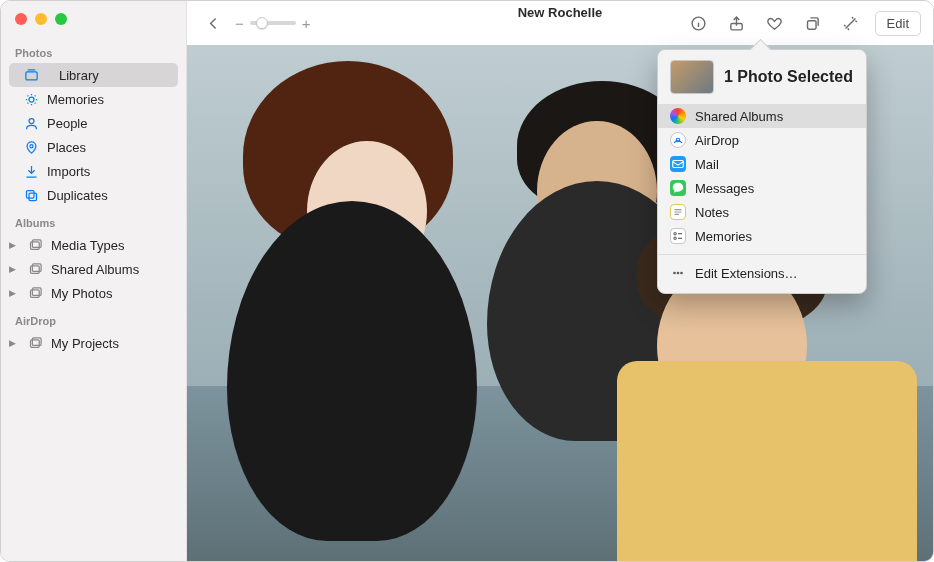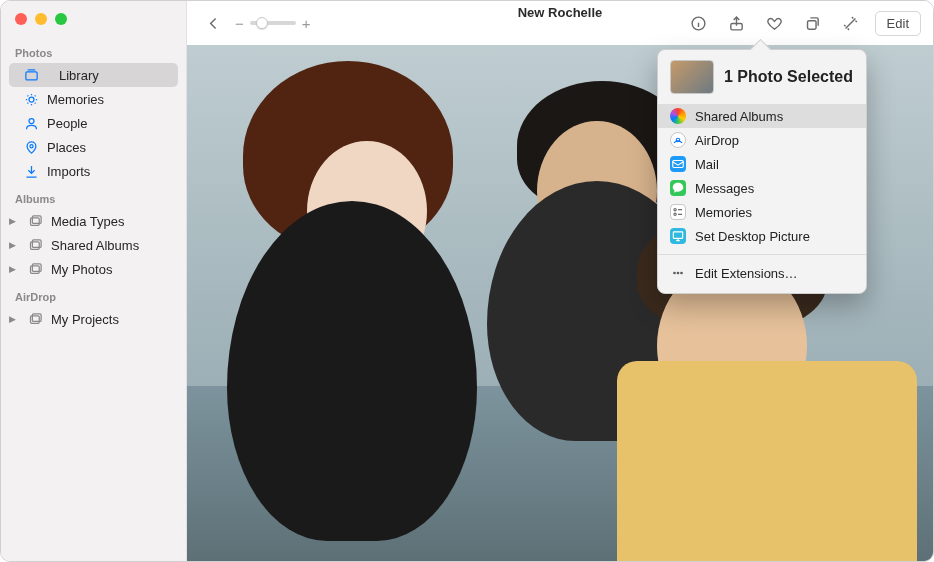--- a/index.html
+++ b/index.html
@@ -127,20 +127,29 @@
       <div class="sb-item">
         <span class="ic">
             <svg viewBox="0 0 24 24" fill="none" stroke="currentColor" stroke-width="2">
               <path d="M12 3v12"></path>
               <path d="M7 10l5 5 5-5"></path>
               <path d="M4 21h16"></path>
             </svg>
           </span>
         <span class="lbl">Imports</span>
       </div>
+      <div class="sb-item">
+        <span class="ic">
+            <svg viewBox="0 0 24 24" fill="none" stroke="currentColor" stroke-width="2">
+              <rect x="4" y="4" width="12" height="12" rx="2"></rect>
+              <rect x="8" y="8" width="12" height="12" rx="2"></rect>
+            </svg>
+          </span>
+        <span class="lbl">Duplicates</span>
+      </div>
 
       <div class="section-title">Albums</div>
       <div class="sb-item has-disclosure">
         <span class="disc">▶</span>
         <span class="ic" style="color:#8a8a8a">
             <svg viewBox="0 0 24 24" fill="none" stroke="currentColor" stroke-width="2">
               <rect x="4" y="6" width="14" height="12" rx="2"></rect>
               <rect x="7" y="3" width="14" height="12" rx="2"></rect>
             </svg>
           </span>
@@ -279,39 +288,38 @@
         </div>
         <div class="pop-item">
           <span class="pi msg">
               <svg viewBox="0 0 24 24" fill="#fff">
                 <path d="M12 3C7 3 3 6.4 3 10.5c0 2.3 1.3 4.3 3.3 5.7L5 20l4.4-2c.8.2 1.7.3 2.6.3 5 0 9-3.4 9-7.5S17 3 12 3z"></path>
               </svg>
             </span>
           <span>Messages</span>
         </div>
         <div class="pop-item">
+          <span class="pi notes">
+              <svg viewBox="0 0 24 24" fill="none" stroke="#9a9a9a" stroke-width="2">
+                <path d="M6 8h12M6 12h12M6 16h8"></path>
+              </svg>
+            </span>
+          <span>Notes</span>
+        </div>
+        <div class="pop-item">
           <span class="pi rem">
               <svg viewBox="0 0 24 24" fill="none" stroke="#6b6b6b" stroke-width="2">
                 <circle cx="7" cy="8" r="2"></circle>
                 <path d="M12 8h7"></path>
                 <circle cx="7" cy="16" r="2"></circle>
                 <path d="M12 16h7"></path>
               </svg>
             </span>
           <span>Memories</span>
         </div>
-        <div class="pop-item">
-          <span class="pi desk">
-              <svg viewBox="0 0 24 24" fill="none" stroke="#fff" stroke-width="2">
-                <rect x="4" y="5" width="16" height="11" rx="1"></rect>
-                <path d="M9 20h6M12 16v4"></path>
-              </svg>
-            </span>
-          <span>Set Desktop Picture</span>
-        </div>
         <div class="pop-sep"></div>
         <div class="pop-item">
           <span class="pi ext">
               <svg viewBox="0 0 24 24" fill="none" stroke="currentColor" stroke-width="2">
                 <circle cx="6" cy="12" r="1.3"></circle>
                 <circle cx="12" cy="12" r="1.3"></circle>
                 <circle cx="18" cy="12" r="1.3"></circle>
               </svg>
             </span>
           <span>Edit Extensions…</span>

